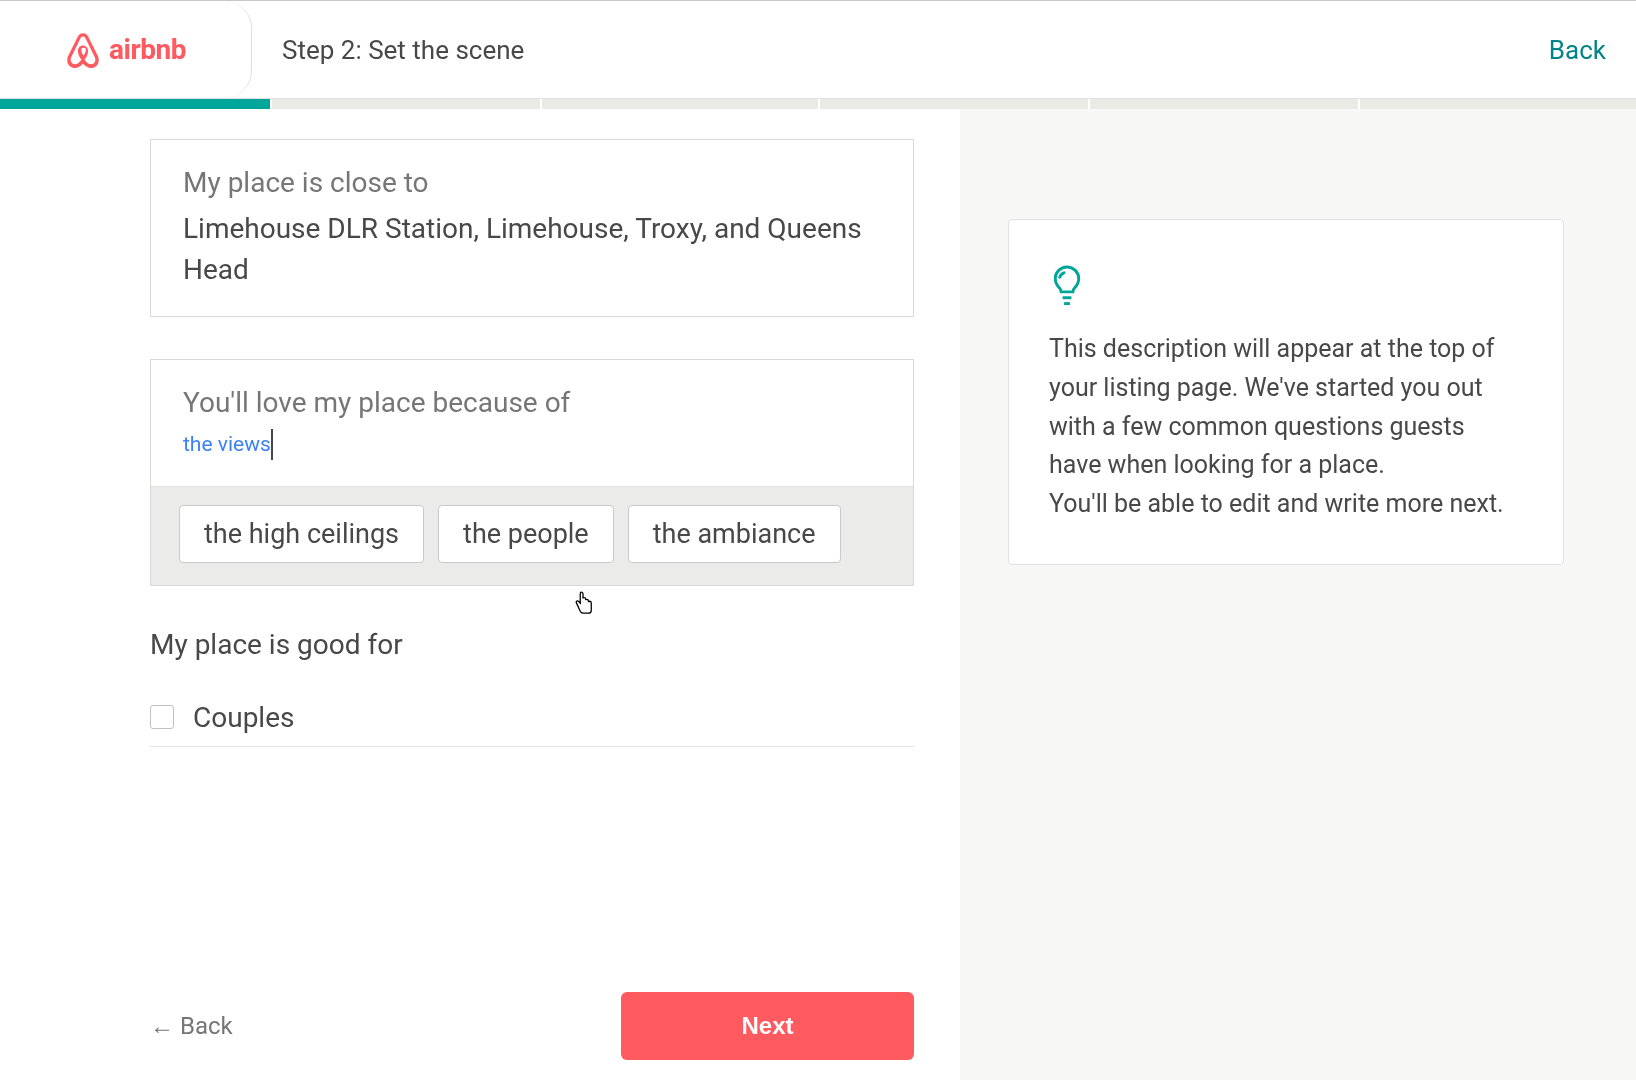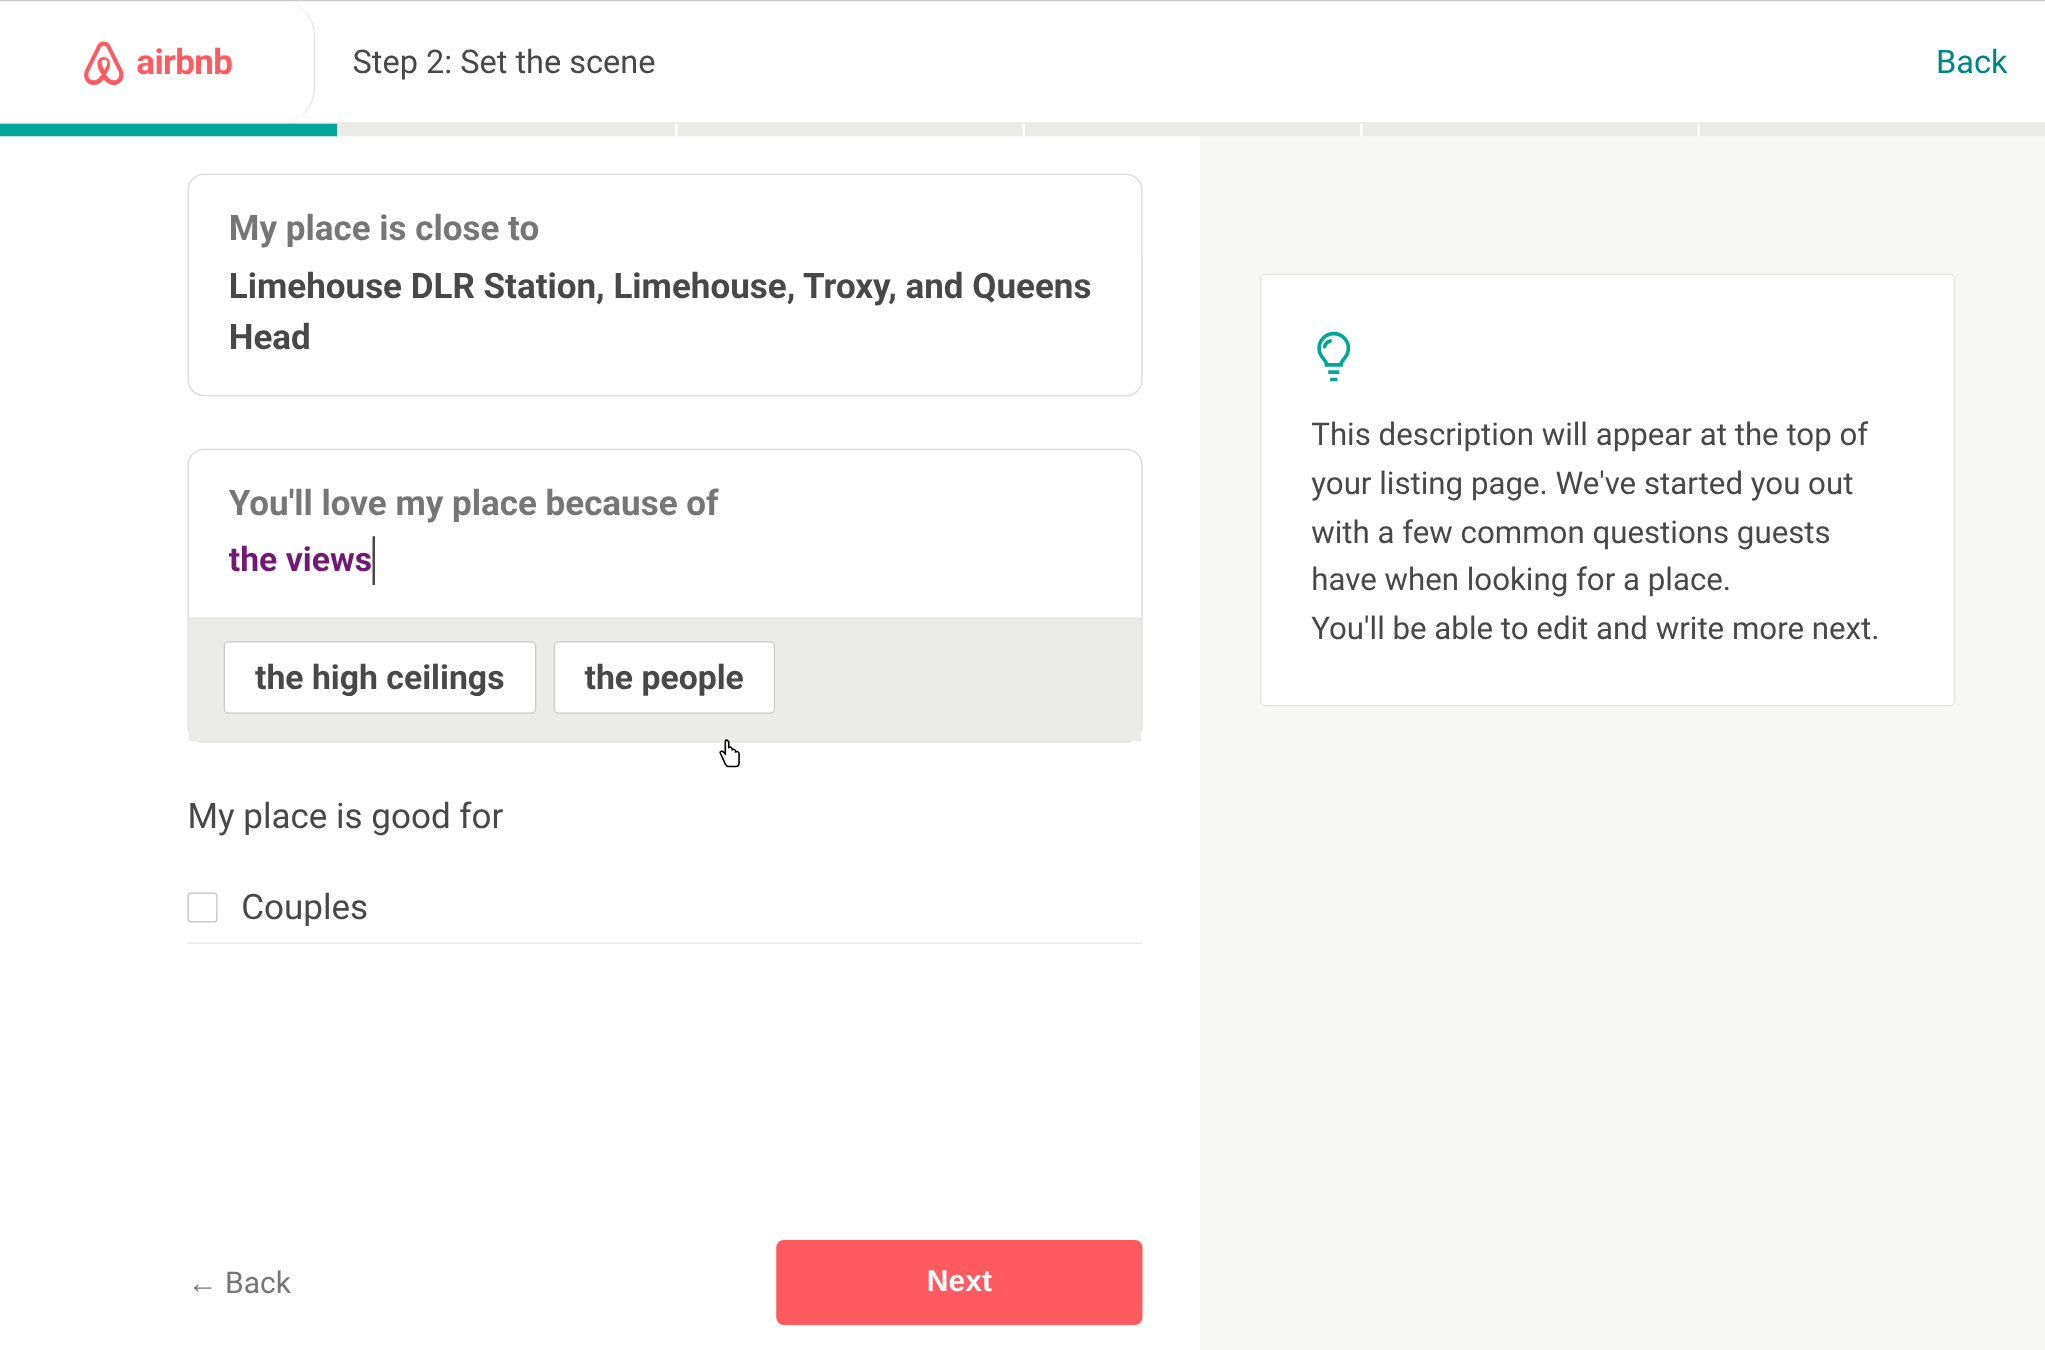--- a/index.html
+++ b/index.html
@@ -69,40 +69,39 @@
   width:960px;
   padding-top:30px;
   position:relative;
 }
 .left-inner{
   margin-left:150px;
   width:764px;
 }
 .card{
   border:1px solid #d8d8d5;
-  border-radius:13px;
+  border-radius:0;
   margin-bottom:42px;
   background:#fff;
-  font-weight:bold;
 }
 .card-label{
   padding:26px 32px 10px 32px;
   font-size:28px;
   color:#767676;
 }
 .card-value{
   padding:0 32px 26px 32px;
   font-size:28px;
   color:#484848;
   line-height:1.45;
 }
 .card-value-input{
   padding:0 32px 26px 32px;
-  font-size:27px;
-  color:#701a75;
+  font-size:21px;
+  color:#3b82f6;
   line-height:1.45;
 }
 .cursor-line{
   display:inline-block;
   border-right:2px solid #484848;
   padding-right:0;
 }
 .chips-area{
   background:#ebebe9;
   border-top:1px solid #e5e5e2;
@@ -234,20 +233,21 @@
         <div class="card-label">My place is close to</div>
         <div class="card-value">Limehouse DLR Station, Limehouse, Troxy, and Queens Head</div>
       </div>
 
       <div class="card" style="margin-bottom:42px">
         <div class="card-label">You'll love my place because of</div>
         <div class="card-value-input"><span class="cursor-line">the views</span></div>
         <div class="chips-area" id="chips">
             <div class="chip">the high ceilings</div>
             <div class="chip">the people</div>
+            <div class="chip">the ambiance</div>
           </div>
       </div>
 
       <div class="section-heading">My place is good for</div>
 
       <div id="goodfor">
           <div class="check-row">
             <div class="checkbox"></div>
             <div class="check-label">Couples</div>
           </div>

